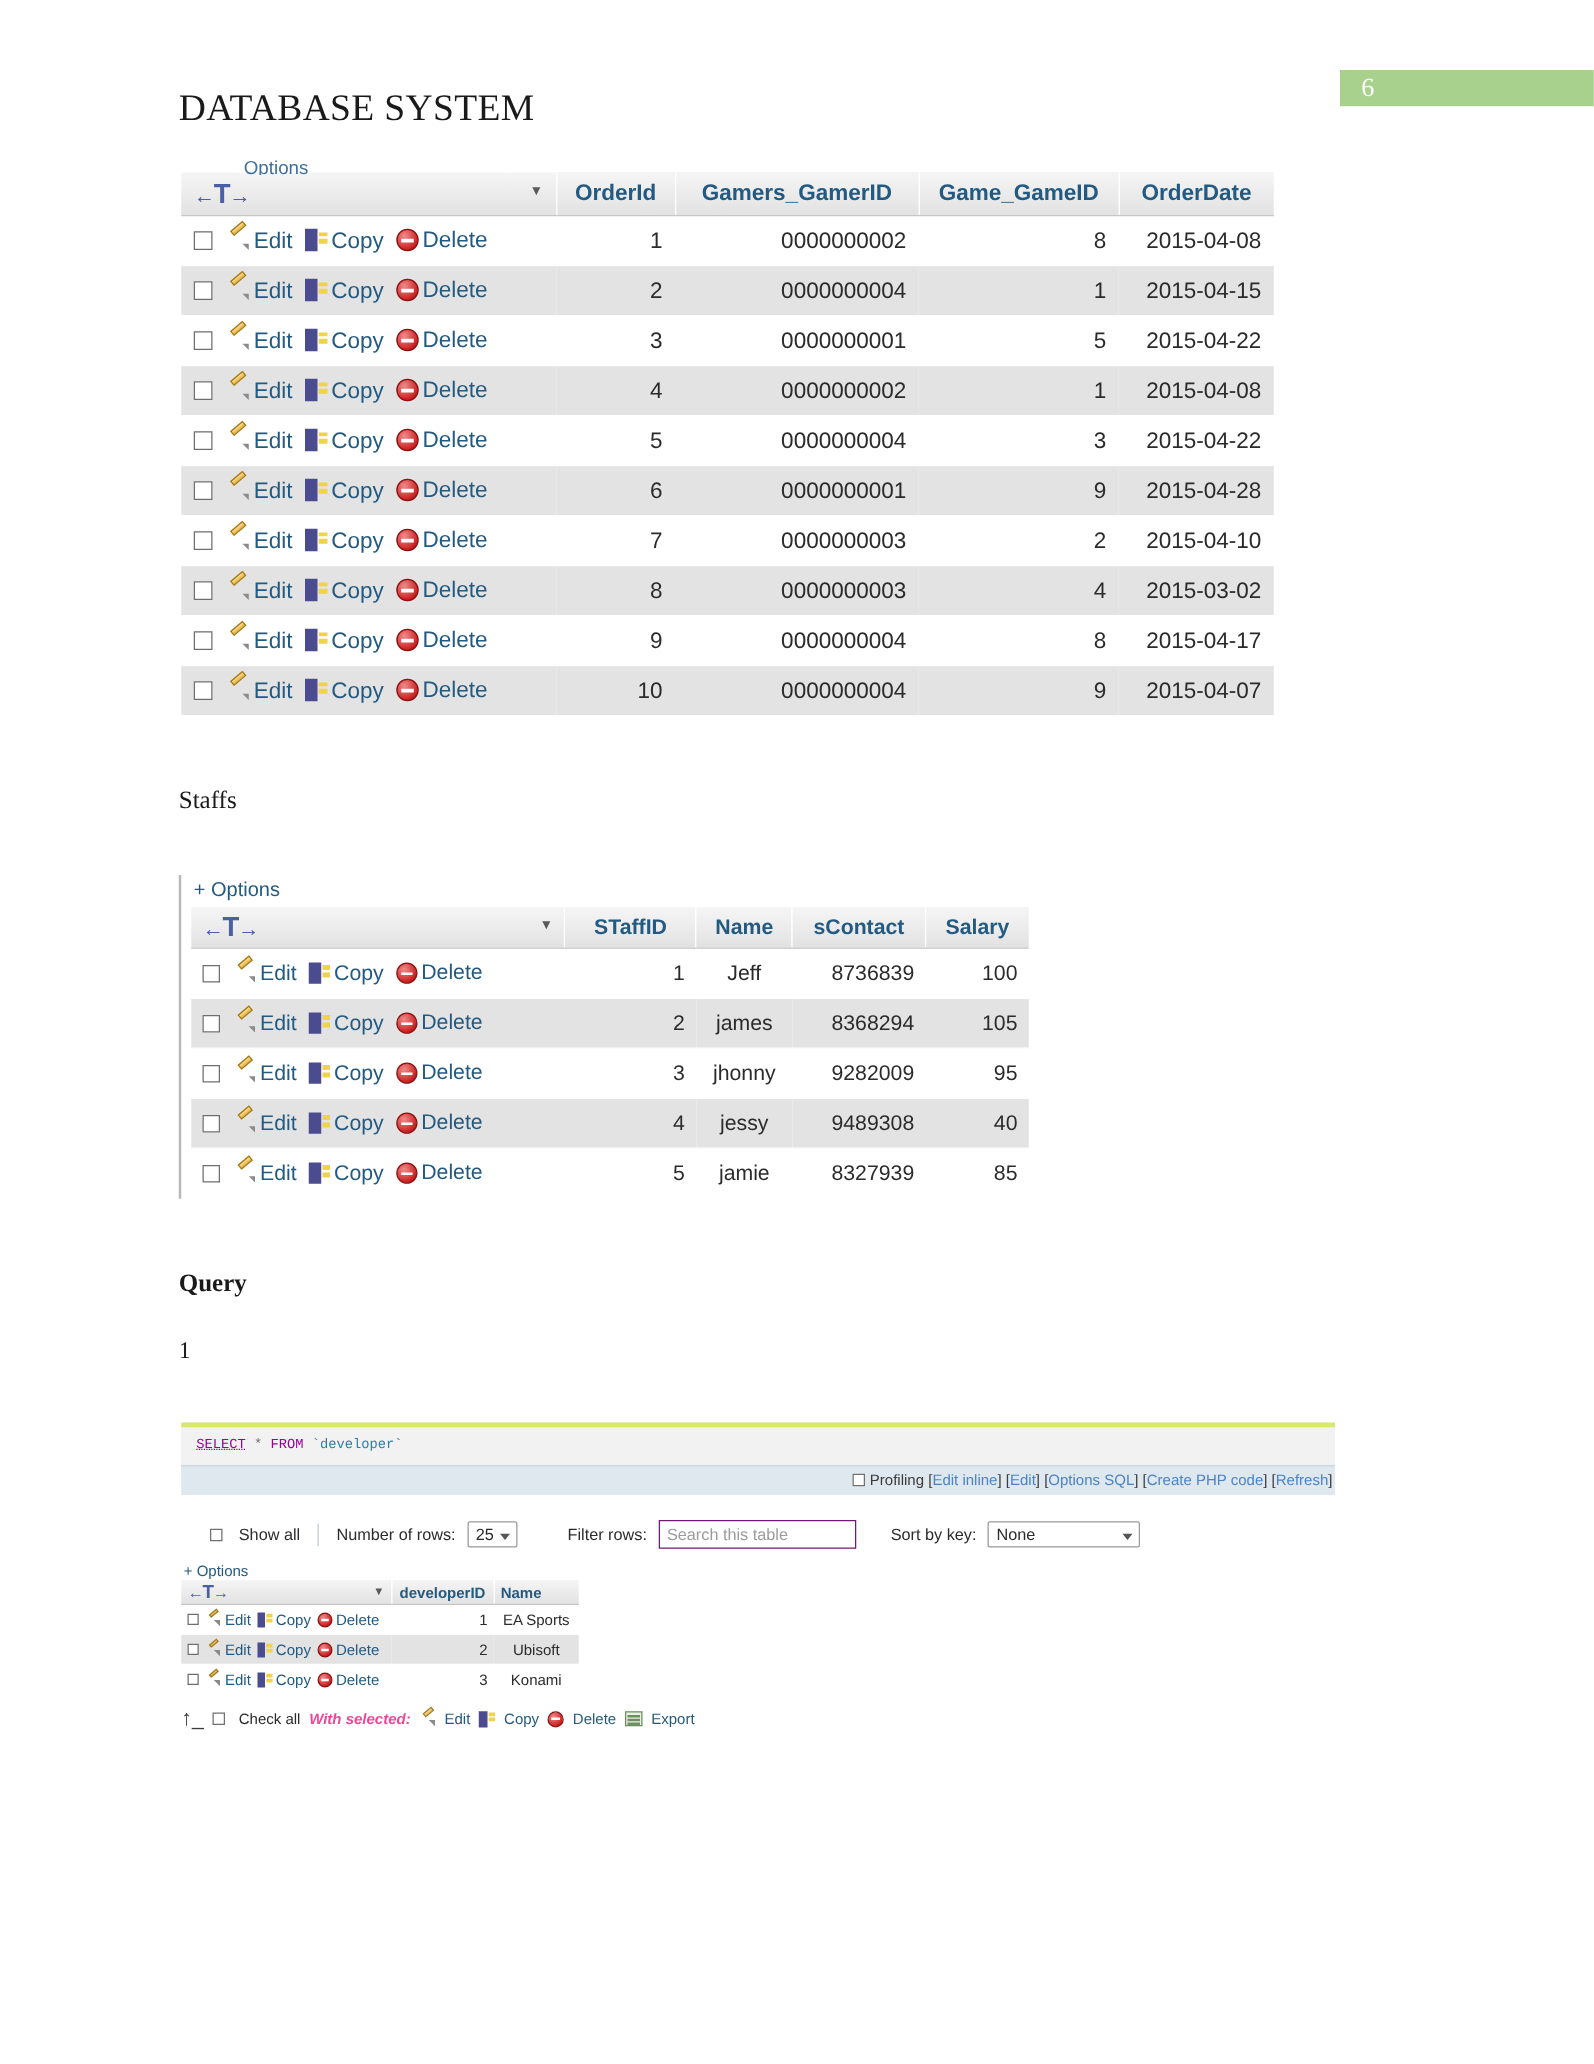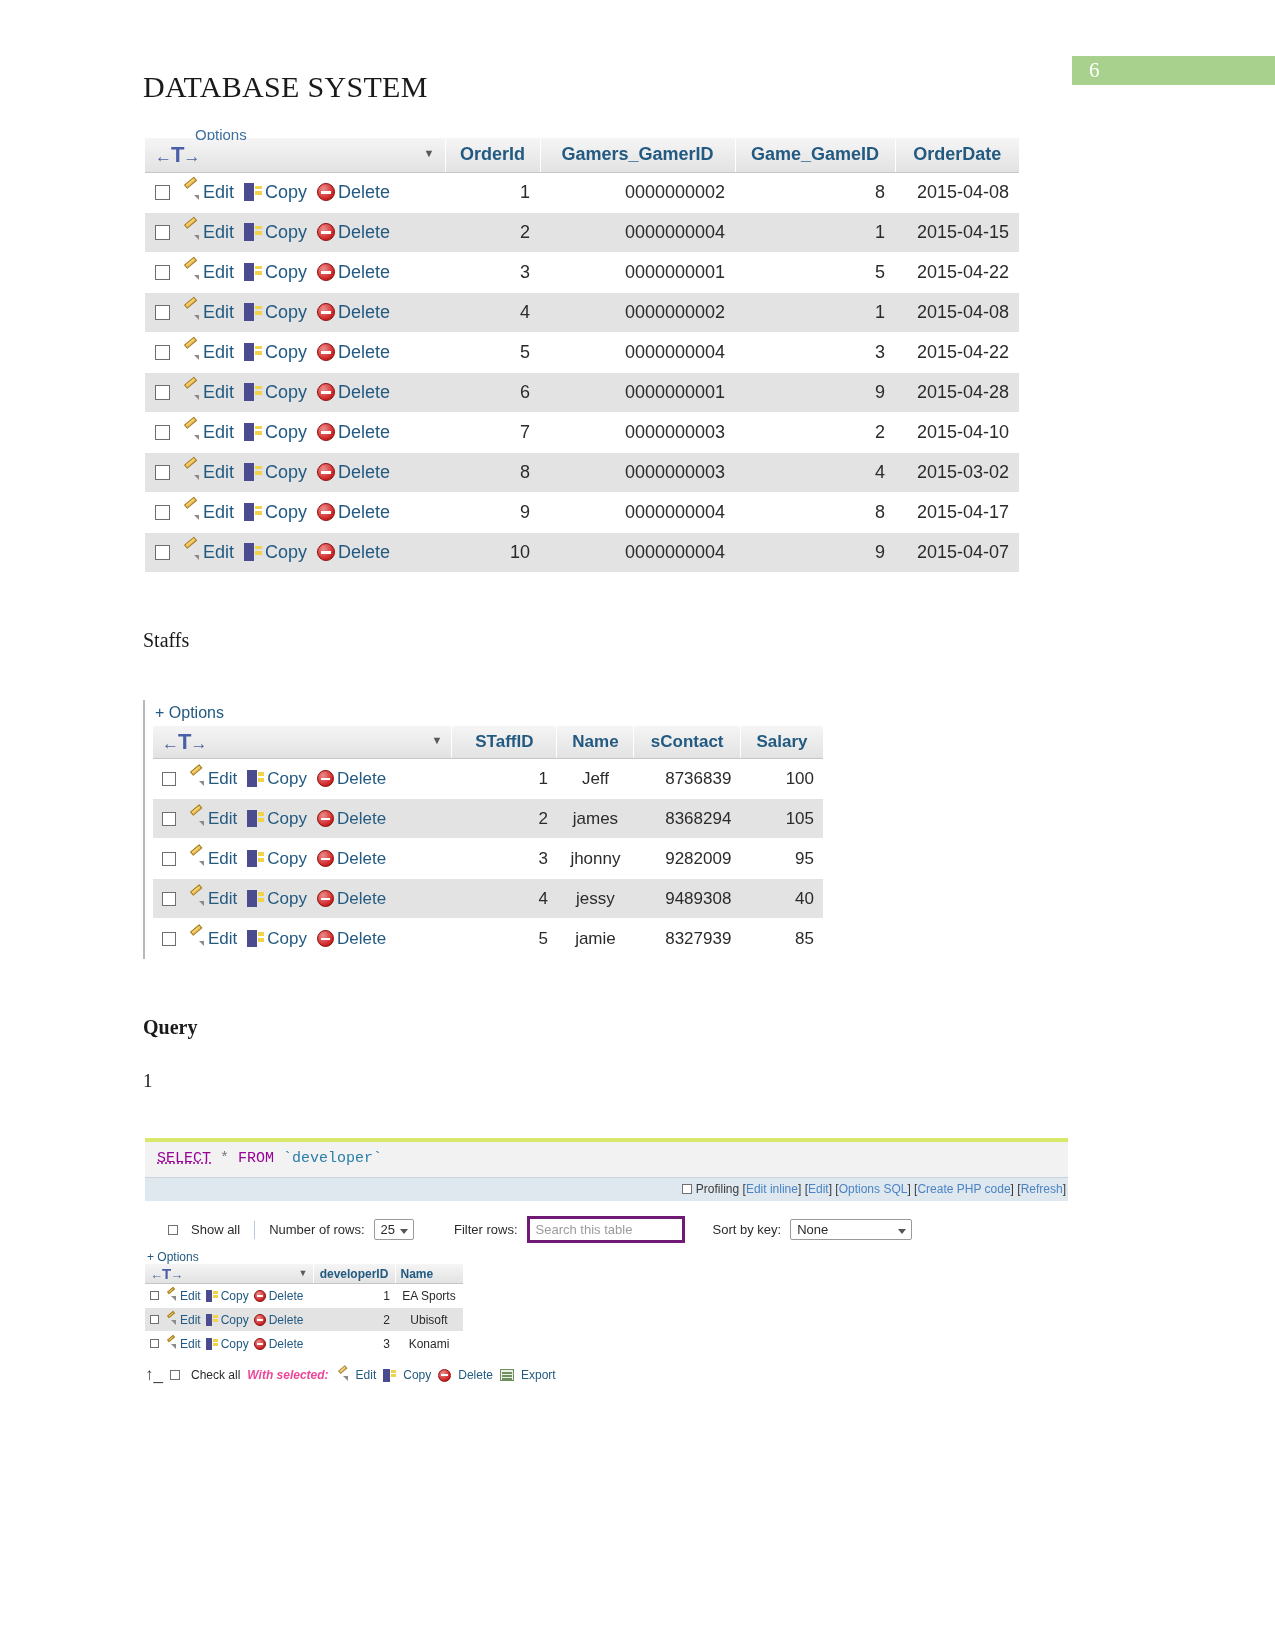--- a/index.html
+++ b/index.html
@@ -163,21 +163,21 @@
   
   #sql-panel {
     position:absolute; top:1138px; left:145px; width:923px;
     border-top:4px solid #d7e86a;
     background:#f2f2f2;
     font-family:"Liberation Sans", sans-serif;
   }
   #sql-text {
     padding:8px 10px 10px 12px;
     font-family:"Liberation Mono", monospace;
-    font-size:15px;
+    font-size:11px;
     background:#f2f2f2;
   }
   .kw { color:#990099; text-decoration:underline; text-decoration-style:dotted;}
   .star { color:#777; }
   .kw2 { color:#990099; }
   .ident { color:#2a7fa8; }
   #sql-links {
     background:#dfe7ef;
     border-top:1px solid #c9d4de;
     text-align:right;
@@ -207,21 +207,21 @@
     position:relative; border-radius:2px;
     font-family:"Liberation Sans", sans-serif;
   }
   .sel:after {
     content:""; position:absolute; right:5px; top:9px;
     border-left:4px solid transparent;
     border-right:4px solid transparent;
     border-top:5px solid #555;
   }
   .txtinput {
-    border:3px solid #701a75; background:#fff;
+    border:1px solid #701a75; background:#fff;
     padding:3px 6px; font-size:13px; color:#9b9b9b;
     font-family:"Liberation Sans", sans-serif;
   }
 
   
   #dev-table-wrap { top:1250px; left:145px; width:320px; }
   #dev-table-wrap .pma-optionsbar { font-size:12px; padding-left:2px; }
   #dev-table-wrap table { width:318px; font-size:12px; }
   #dev-table-wrap th { height:19px; padding:1px 5px; font-size:12px;}
   #dev-table-wrap td { height:24px; padding:1px 5px; font-size:12px;}

